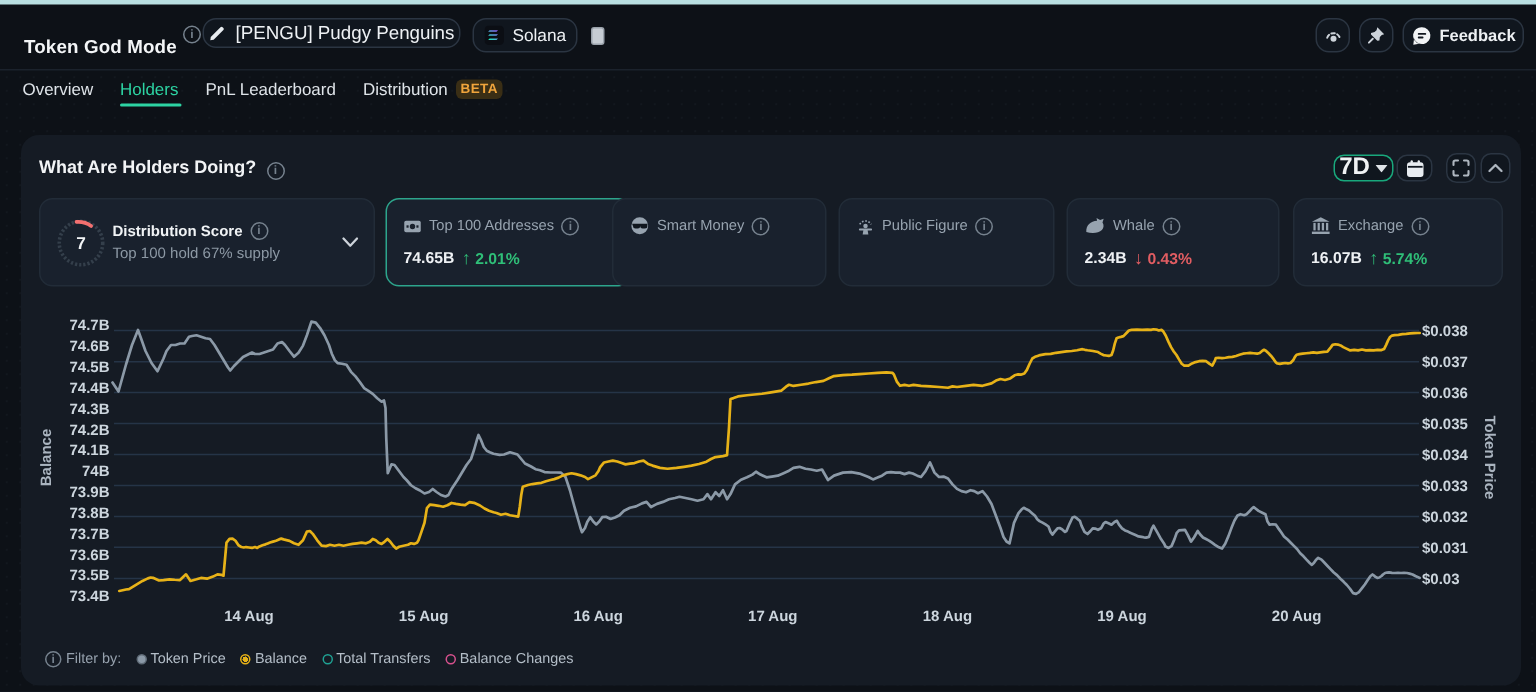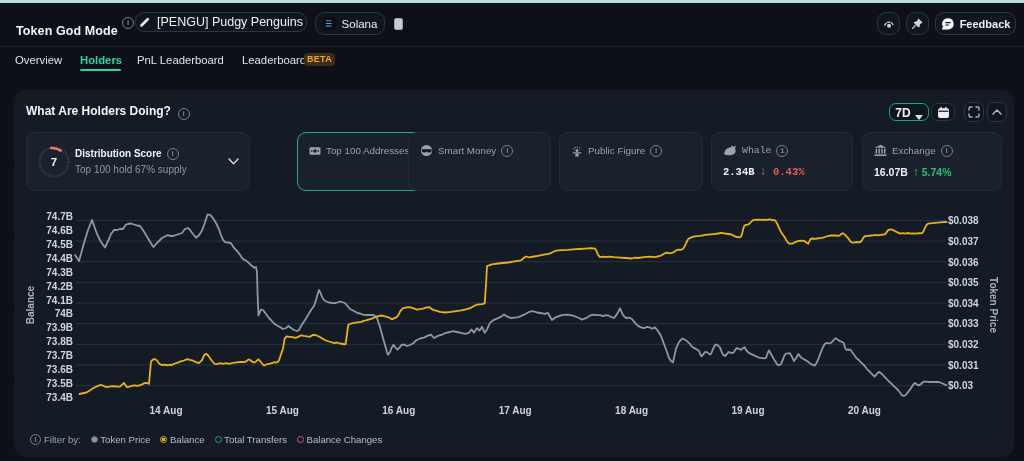--- a/index.html
+++ b/index.html
@@ -11,40 +11,40 @@
 .info{display:inline-block;width:12px;height:12px;border:1px solid #76828e;border-radius:50%;color:#76828e;font-size:8px;line-height:10px;text-align:center;font-weight:bold;vertical-align:-1px;}
 .btn{position:absolute;display:flex;align-items:center;justify-content:center;gap:6px;background:#10161e;border:1px solid #2b3542;border-radius:9px;color:#eef1f4;font-size:12.5px;}
 #btn-pengu{left:135px;top:12px;width:172px;height:20px;}
 #btn-solana{left:315px;top:12px;width:70px;height:23px;font-size:11.5px;}
 #copyicon{left:394px;top:18px;width:9px;height:12px;background:#c6ccd3;border-radius:2px;border:1px solid #9aa2ab;}
 #btn-eye{left:877px;top:12px;width:23px;height:23px;}
 #btn-pin{left:906px;top:12px;width:23px;height:23px;}
 #btn-fb{left:935px;top:12px;width:81px;height:23px;font-weight:bold;gap:5px;font-size:11px;text-align:center;}
 #hdr-divider{left:0;top:46px;width:1024px;height:1px;background:#1b222c;}
 .tab{position:absolute;top:54px;font-size:11.3px;color:#dfe4e9;}
-#tab-holders{color:#2dd4a3;font-weight:bold;}
+#tab-holders{color:#2dd4a3;font-weight:normal;}
 #tab-underline{left:80px;top:69px;width:41px;height:2px;background:#2dd4a3;border-radius:2px;}
 #beta{left:304px;top:53px;width:31px;height:13px;background:#3a2e15;border-radius:4px;color:#f0a43c;font-size:9px;font-weight:bold;text-align:center;line-height:13px;letter-spacing:.3px;}
 #panel{left:14px;top:90px;width:1000px;height:367px;background:#151b24;border-radius:12px;}
 #panel-title{left:26px;top:104px;font-size:12px;font-weight:bold;color:#f2f4f6;}
-#btn-7d{left:889px;top:103px;width:40px;height:18px;border:1px solid #19a87c;border-radius:7px;background:#10161e;display:flex;align-items:flex-end;justify-content:center;gap:4px;color:#f0f2f4;font-size:12px;font-weight:bold;}
+#btn-7d{left:889px;top:103px;width:40px;height:18px;border:1px solid #19a87c;border-radius:7px;background:#10161e;display:flex;align-items:center;justify-content:center;gap:4px;color:#f0f2f4;font-size:16px;font-weight:bold;}
 #btn-cal{left:931px;top:103px;width:24px;height:18px;border:1px solid #2b3542;border-radius:7px;background:#10161e;display:flex;align-items:center;justify-content:center;}
 #btn-exp{left:964px;top:102px;width:20px;height:20px;border:1px solid #2b3542;border-radius:7px;background:#10161e;display:flex;align-items:center;justify-content:center;}
 #btn-chev{left:987px;top:102px;width:20px;height:20px;border:1px solid #2b3542;border-radius:7px;background:#10161e;display:flex;align-items:center;justify-content:center;}
 .card{position:absolute;top:132px;height:59px;background:#19212d;border:1px solid #222c38;border-radius:9px;padding:9px 11px;}
 .card .t1{display:flex;align-items:center;gap:5px;font-size:9.8px;color:#97a3af;height:17px;white-space:nowrap;}
 .card .t2{display:flex;align-items:center;gap:5px;margin-top:5px;font-size:10.5px;font-weight:bold;color:#eef1f4;height:16px;white-space:nowrap;}
 .delta{font-size:10.5px;font-weight:bold;}
 .up{color:#2fbf78;}
 .down{color:#e25d62;}
 #card1{left:26px;width:224px;display:flex;align-items:center;padding:0 10px;}
-#card2{left:257px;width:164px;border-color:#2da58c;margin-left:40px;}
+#card2{left:257px;width:164px;border-color:#2da58c;}
 #card3{left:408px;width:143px;}
 #card4{left:559px;width:144px;}
-#card5{left:711px;width:142px;font-family:Liberation Mono, monospace;}
+#card5{left:711px;width:142px;}
 #card6{left:862px;width:140px;}
 #legend{left:30px;top:433px;display:flex;align-items:center;gap:10px;font-size:9.6px;color:#b4bec8;height:13px;}
 .lgi{display:flex;align-items:center;gap:2.5px;}
 .ring{display:inline-block;width:7px;height:7px;border-radius:50%;}
 svg{display:block;}
 #chart{position:absolute;left:0;top:0;z-index:5;}
 </style></head>
 <body>
 <div class="abs" id="dots"></div>
 <div class="abs" id="topstrip"></div>
@@ -78,21 +78,21 @@
   </div>
 <div class="btn" id="btn-fb"><svg width="14" height="14" viewBox="0 0 14 14">
       <path d="M7 1.2 a5.6 5.6 0 1 1 -5.3 7.4 L1.2 12.8 L5.2 12.2 A5.6 5.6 0 0 1 7 1.2z" fill="#f2f4f6"></path>
       <rect x="4.2" y="5" width="5.6" height="1.2" rx="0.6" fill="#10161e"></rect>
       <rect x="4.2" y="7.4" width="3.8" height="1.2" rx="0.6" fill="#10161e"></rect>
     </svg>Feedback</div>
 <div class="abs" id="hdr-divider"></div>
 <div class="tab" style="left:15px;">Overview</div>
 <div class="tab" id="tab-holders" style="left:80px;">Holders</div>
 <div class="tab" style="left:137px;">PnL Leaderboard</div>
-<div class="tab" style="left:242px;">Leaderboard</div>
+<div class="tab" style="left:242px;">Distribution</div>
 <div class="abs" id="beta">BETA</div>
 <div class="abs" id="tab-underline"></div>
 <div class="abs" id="panel"></div>
 <div class="abs" id="panel-title">What Are Holders Doing? &nbsp;<span class="info">i</span></div>
 <div class="abs" id="btn-7d">7D <svg width="8" height="5" viewBox="0 0 8 5">
       <path d="M0 0 h8 l-4 5z" fill="#dfe3e8"></path>
     </svg></div>
 <div class="abs" id="btn-cal">
     <svg width="13" height="13" viewBox="0 0 13 13">
       <rect x="1" y="2.2" width="11" height="9.8" rx="2" fill="#e8ecf0"></rect>
@@ -115,35 +115,36 @@
     </svg>
   </div>
 
 <div class="card" id="card1">
   <svg width="34" height="34" viewBox="0 0 34 34">
       <circle cx="17" cy="17" r="14.5" fill="none" stroke="#343f4b" stroke-width="2.4" stroke-dasharray="1.5 1.3"></circle>
       <path d="M15.5 2.7 A14.5 14.5 0 0 1 24.9 6.4" fill="none" stroke="#f37070" stroke-width="2.5" stroke-linecap="round" transform="rotate(-6 17 17)"></path>
       <text x="17" y="21" text-anchor="middle" font-size="11.5" font-weight="bold" fill="#f2f4f6" font-family="Liberation Sans">7</text>
     </svg>
   <div style="margin-left:4px;">
-    <div style="font-size:10px;font-weight:bold;color:#f0f3f5;display:flex;align-items:flex-start;gap:5px;">Distribution Score <span class="info">i</span></div>
+    <div style="font-size:10px;font-weight:bold;color:#f0f3f5;display:flex;align-items:center;gap:5px;">Distribution Score <span class="info">i</span></div>
     <div style="font-size:10px;color:#8d99a5;margin-top:4px;">Top 100 hold 67% supply</div>
   </div>
   <svg width="11" height="7" viewBox="0 0 11 7" style="margin-left:auto;">
       <path d="M1 1 L5.5 5.8 L10 1" stroke="#cdd3da" stroke-width="1.5" fill="none" stroke-linecap="round" stroke-linejoin="round"></path>
     </svg>
 </div>
 
 <div class="card" id="card2">
   <div class="t1"><svg width="12" height="12" viewBox="0 0 12 12">
         <rect x="0.5" y="2.2" width="11" height="7.6" rx="1.2" fill="#97a3af"></rect>
         <circle cx="6" cy="6" r="1.8" fill="#1a212c"></circle>
         <rect x="2" y="5.2" width="1.4" height="1.6" fill="#1a212c"></rect>
         <rect x="8.6" y="5.2" width="1.4" height="1.6" fill="#1a212c"></rect>
       </svg>Top 100 Addresses <span class="info">i</span></div>
+  <div class="t2">74.65B <span class="delta up"><span style="font-size:12px;">↑</span> 2.01%</span></div>
 </div>
 <div class="card" id="card3">
   <div class="t1"><svg width="13" height="13" viewBox="0 0 13 13">
         <circle cx="6.5" cy="6.5" r="5.6" fill="#97a3af"></circle>
         <path d="M1.4 5.2 h10.2 v1.6 a1.6 1.6 0 0 1 -1.6 1.6 h-1.6 a1.6 1.6 0 0 1 -1.6 -1.6 a1.6 1.6 0 0 1 -1.6 1.6 h-1.6 a1.6 1.6 0 0 1 -1.6 -1.6z" fill="#10161e"></path>
       </svg>Smart Money <span class="info">i</span></div>
 </div>
 <div class="card" id="card4">
   <div class="t1"><svg width="12" height="12" viewBox="0 0 12 12">
         <path d="M2.2 4.6 A4.3 4.3 0 0 1 9.8 4.6" fill="none" stroke="#97a3af" stroke-width="1.1" stroke-dasharray="1.1 1.1"></path>

